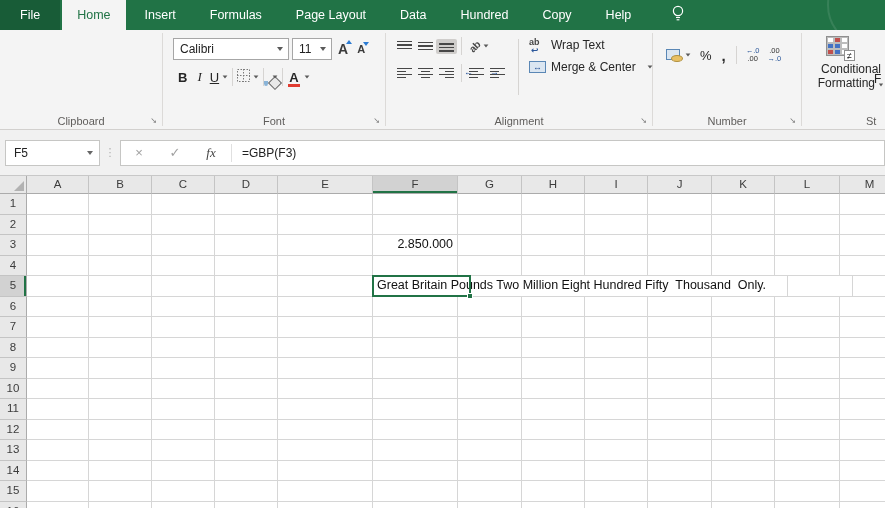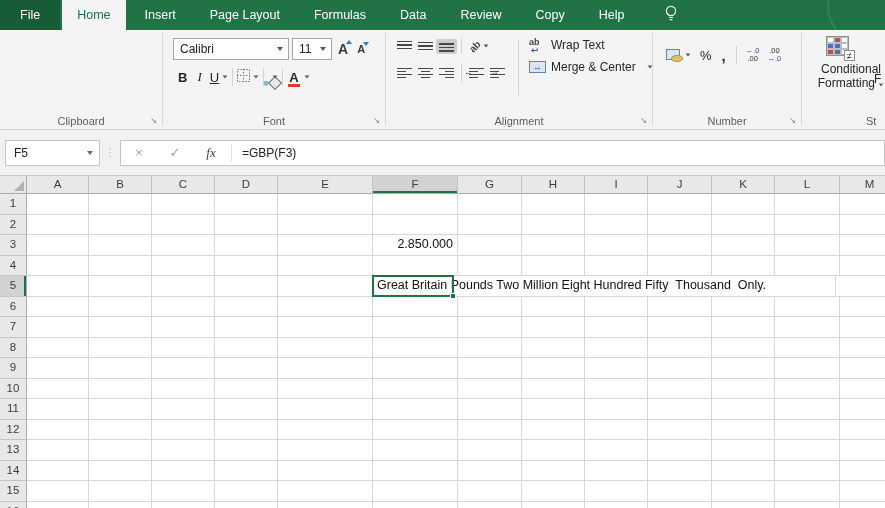--- a/index.html
+++ b/index.html
@@ -142,24 +142,24 @@
 </head>
 <body>
 
 <div class="app">
 
   <div class="tabbar">
     <div class="tab file">File</div>
     <div id="tabs-rest" style="display:flex">
         <div class="tab active">Home</div>
         <div class="tab">Insert</div>
+        <div class="tab">Formulas</div>
         <div class="tab">Page Layout</div>
-        <div class="tab">Formulas</div>
         <div class="tab">Data</div>
-        <div class="tab">Review</div>
+        <div class="tab">Hundred</div>
         <div class="tab">Copy</div>
         <div class="tab">Help</div>
       </div>
     <div class="tellme">
       <span>
         <svg width="16" height="19" viewBox="0 0 16 19">
             <circle cx="8" cy="7" r="4.6" fill="none" stroke="#fff" stroke-width="1.2"></circle>
             <line x1="6" y1="13.5" x2="10" y2="13.5" stroke="#fff" stroke-width="1.1"></line>
             <line x1="6.6" y1="15.8" x2="9.4" y2="15.8" stroke="#fff" stroke-width="1.1"></line>
           </svg>
@@ -481,21 +481,21 @@
         <div class="cell" style="width: 65px;"></div>
         <div class="cell" style="width: 60px;"></div>
       </div>
       <div class="grow" style="height: 20.5px;">
         <div class="rowhdr sel" style="width: 27px;">5</div>
         <div class="cell" style="width: 62px;"></div>
         <div class="cell" style="width: 63px;"></div>
         <div class="cell" style="width: 63px;"></div>
         <div class="cell" style="width: 63px;"></div>
         <div class="cell" style="width: 95px;"></div>
-        <div class="cell" style="width: 81px;">
+        <div class="cell" style="width: 98px;">
           <span class="val-overflow">Great Britain Pounds Two Million Eight Hundred Fifty  Thousand  Only.</span>
           <span class="sel-border"></span>
           <span class="fill-handle"></span>
         </div>
         <div class="cell" style="width: 64px;"></div>
         <div class="cell" style="width: 63px;"></div>
         <div class="cell" style="width: 63px;"></div>
         <div class="cell" style="width: 64px;"></div>
         <div class="cell" style="width: 63px;"></div>
         <div class="cell" style="width: 65px;"></div>

